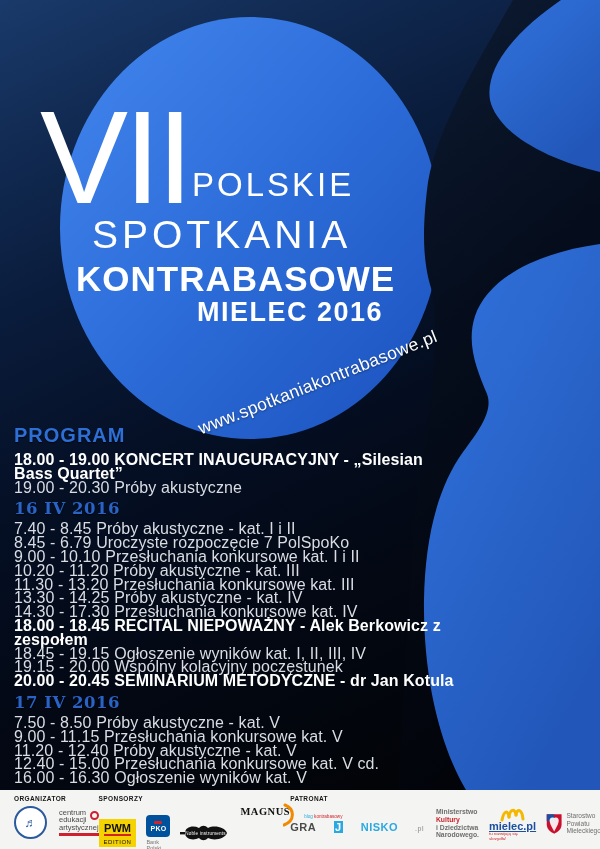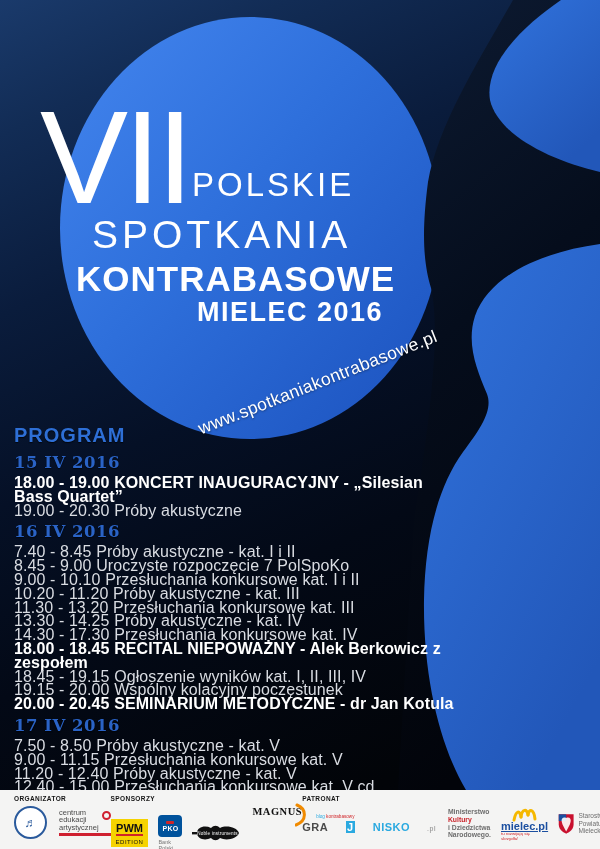--- a/index.html
+++ b/index.html
@@ -46,21 +46,21 @@
   .lrow{display:flex;align-items:center;}
   .logo{display:flex;flex-direction:column;align-items:center;justify-content:center;}
   
   .badge{
     width:33px;height:33px;border-radius:50%;background:#fff;border:2.5px solid #2a5a9c;
     box-sizing:border-box;display:flex;align-items:center;justify-content:center;
     color:#2a5a9c;font-size:12px;margin-right:12px;
   }
   
   .cea{margin-right:0;align-items:flex-start;}
-  .cea-lines{font-size:7.5px;line-height:7.5px;color:#4a4a4a;position:relative;padding-right:12px;}
+  .cea-lines{font-size:7.5px;line-height:7.5px;color:#4a4a4a;position:relative;}
   .cea-swirl{
     position:absolute;right:0;top:2px;width:9px;height:9px;border:2px solid #cf2030;border-radius:50%;
     box-sizing:border-box;
   }
   .cea-bar{width:100%;height:3px;background:#cf2030;margin-top:2px;}
   
   .pwm{background:#f5d300;padding:3px 5px 2px;margin-right:10px;}
   .pwm-name{font-size:11px;font-weight:700;color:#111;border-bottom:2px solid #d02428;line-height:12px;}
   .pwm-sub{font-size:6px;color:#111;margin-top:3px;letter-spacing:.5px;}
   
@@ -144,28 +144,27 @@
   <div class="circle-text t-spotkania">SPOTKANIA</div>
   <div class="circle-text t-kontrabasowe">KONTRABASOWE</div>
   <div class="circle-text t-mielec">MIELEC 2016</div>
 
   <div class="website">www.spotkaniakontrabasowe.pl</div>
 
   <div class="program-col">
     <div class="program-heading">PROGRAM</div>
     <div id="days">
         <div class="day">
-          <div class="day-heading">15 IV 2016</div>
           <div class="ev bold">18.00 - 19.00 KONCERT INAUGURACYJNY - „Silesian Bass Quartet”</div>
           <div class="ev">19.00 - 20.30 Próby akustyczne</div>
         </div>
         <div class="day">
           <div class="day-heading">16 IV 2016</div>
           <div class="ev">7.40 - 8.45 Próby akustyczne - kat. I i II</div>
-          <div class="ev">8.45 - 9.00 Uroczyste rozpoczęcie 7 PolSpoKo</div>
+          <div class="ev">8.45 - 6.79 Uroczyste rozpoczęcie 7 PolSpoKo</div>
           <div class="ev">9.00 - 10.10 Przesłuchania konkursowe kat. I i II</div>
           <div class="ev">10.20 - 11.20 Próby akustyczne - kat. III</div>
           <div class="ev">11.30 - 13.20 Przesłuchania konkursowe kat. III</div>
           <div class="ev">13.30 - 14.25 Próby akustyczne - kat. IV</div>
           <div class="ev">14.30 - 17.30 Przesłuchania konkursowe kat. IV</div>
           <div class="ev bold">18.00 - 18.45 RECITAL NIEPOWAŻNY - Alek Berkowicz z zespołem</div>
           <div class="ev">18.45 - 19.15 Ogłoszenie wyników kat. I, II, III, IV</div>
           <div class="ev">19.15 - 20.00 Wspólny kolacyjny poczęstunek</div>
           <div class="ev bold">20.00 - 20.45 SEMINARIUM METODYCZNE - dr Jan Kotula</div>
         </div>

